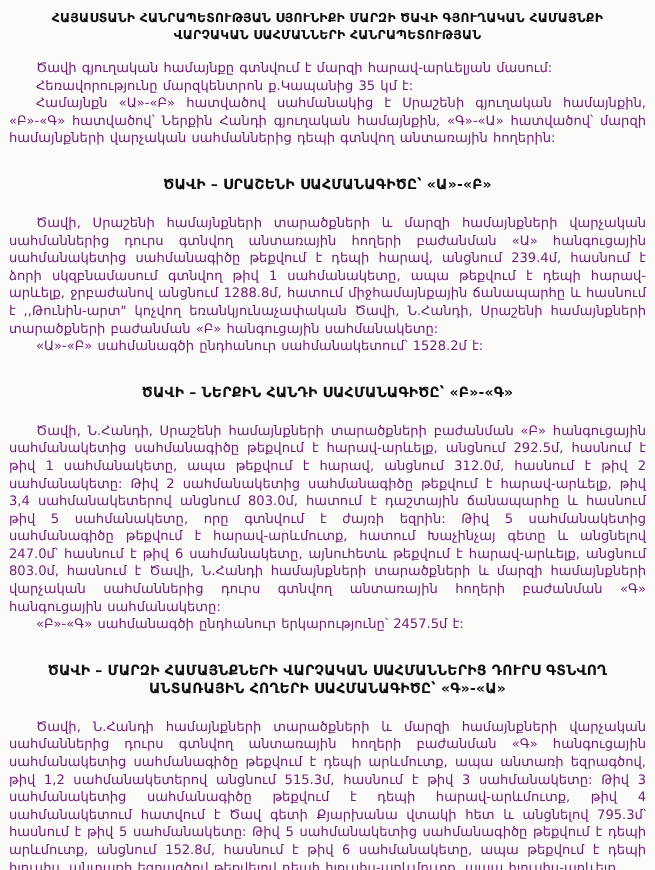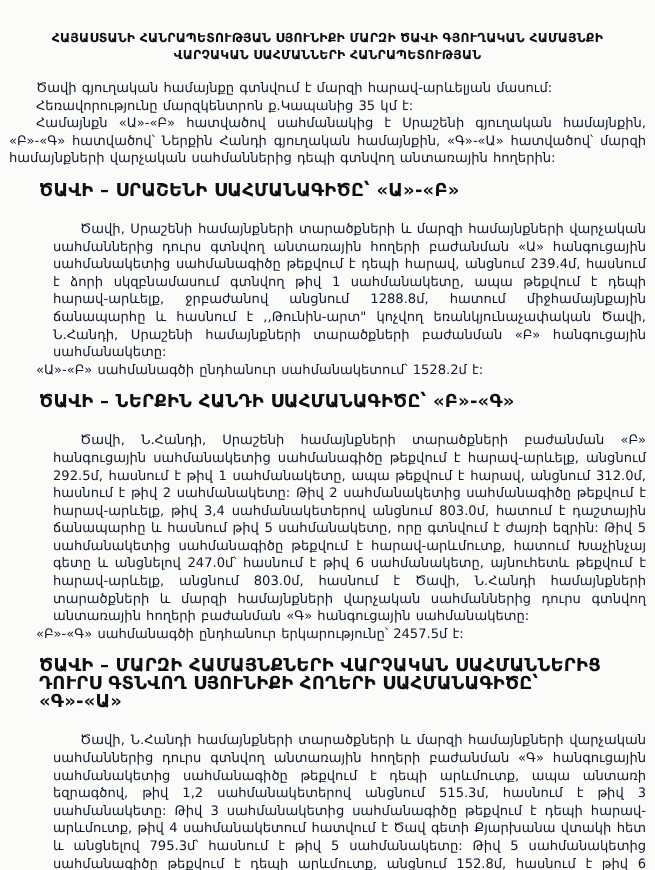--- a/index.html
+++ b/index.html
@@ -17,43 +17,42 @@
     text-rendering: geometricPrecision;
   }
   .doc-title {
     font-size: 12.4px;
     font-weight: bold;
     text-align: center;
     line-height: 17px;
     letter-spacing: 0.2px;
     margin-bottom: 17px;
     color: #101010;
-    margin-top: 20px;
   }
   .doc-title .tline { display: block; }
   p.body {
     font-size: 13.1px;
     line-height: 17.6px;
     text-align: justify;
     word-spacing: 1px;
-    color: #0f172a;
+    color: #701a75;
   }
   .indent { text-indent: 27px; }
   h2.heading {
-    font-size: 18px;
+    font-size: 14px;
     font-weight: bold;
-    text-align: left;
+    text-align: center;
     line-height: 18px;
     letter-spacing: 0.2px;
-    margin-top: 14px;
+    margin-top: 28px;
     margin-bottom: 21px;
     color: #101010;
     padding: 0 30px;
   }
-  .section-body { margin-bottom: 0; margin-left: 44px; }
+  .section-body { margin-bottom: 0; }
 </style>
 </head>
 <body>
 
 <div class="page">
 
   <h1 class="doc-title">
     <span class="tline">ՀԱՅԱՍՏԱՆԻ ՀԱՆՐԱՊԵՏՈՒԹՅԱՆ ՍՅՈՒՆԻՔԻ ՄԱՐԶԻ ԾԱՎԻ ԳՅՈՒՂԱԿԱՆ ՀԱՄԱՅՆՔԻ</span>
     <span class="tline">ՎԱՐՉԱԿԱՆ ՍԱՀՄԱՆՆԵՐԻ ՀԱՆՐԱՊԵՏՈՒԹՅԱՆ</span>
   </h1>
@@ -63,16 +62,16 @@
   <p class="body indent">Համայնքն «Ա»-«Բ» հատվածով սահմանակից է Սրաշենի գյուղական համայնքին, «Բ»-«Գ» հատվածով՝ Ներքին Հանդի գյուղական համայնքին, «Գ»-«Ա» հատվածով՝ մարզի համայնքների վարչական սահմաններից դեպի գտնվող անտառային հողերին:</p>
 
   <h2 class="heading">ԾԱՎԻ – ՍՐԱՇԵՆԻ ՍԱՀՄԱՆԱԳԻԾԸ՝ «Ա»-«Բ»</h2>
   <p class="body indent section-body">Ծավի, Սրաշենի համայնքների տարածքների և մարզի համայնքների վարչական սահմաններից դուրս գտնվող անտառային հողերի բաժանման «Ա» հանգուցային սահմանակետից սահմանագիծը թեքվում է դեպի հարավ, անցնում 239.4մ, հասնում է ձորի սկզբնամասում գտնվող թիվ 1 սահմանակետը, ապա թեքվում է դեպի հարավ-արևելք, ջրբաժանով անցնում 1288.8մ, հատում միջհամայնքային ճանապարհը և հասնում է ,,Թունին-արտ" կոչվող եռանկյունաչափական Ծավի, Ն.Հանդի, Սրաշենի համայնքների տարածքների բաժանման «Բ» հանգուցային սահմանակետը:</p>
   <p class="body indent">«Ա»-«Բ» սահմանագծի ընդհանուր սահմանակետում՝  1528.2մ է:</p>
 
   <h2 class="heading">ԾԱՎԻ – ՆԵՐՔԻՆ ՀԱՆԴԻ ՍԱՀՄԱՆԱԳԻԾԸ՝ «Բ»-«Գ»</h2>
   <p class="body indent section-body">Ծավի, Ն.Հանդի, Սրաշենի համայնքների տարածքների բաժանման «Բ» հանգուցային սահմանակետից սահմանագիծը թեքվում է հարավ-արևելք, անցնում 292.5մ, հասնում է թիվ 1 սահմանակետը, ապա թեքվում է հարավ, անցնում 312.0մ, հասնում է թիվ 2 սահմանակետը: Թիվ 2 սահմանակետից սահմանագիծը թեքվում է հարավ-արևելք, թիվ 3,4 սահմանակետերով անցնում 803.0մ, հատում է դաշտային ճանապարհը և հասնում թիվ 5 սահմանակետը, որը գտնվում է ժայռի եզրին: Թիվ 5 սահմանակետից սահմանագիծը թեքվում է հարավ-արևմուտք, հատում Խաչինչայ գետը և անցնելով 247.0մ՝ հասնում է թիվ 6 սահմանակետը, այնուհետև թեքվում է հարավ-արևելք, անցնում 803.0մ, հասնում է Ծավի, Ն.Հանդի համայնքների տարածքների և մարզի համայնքների վարչական սահմաններից դուրս գտնվող անտառային հողերի բաժանման «Գ» հանգուցային սահմանակետը:</p>
   <p class="body indent">«Բ»-«Գ» սահմանագծի ընդհանուր երկարությունը՝  2457.5մ է:</p>
 
-  <h2 class="heading">ԾԱՎԻ – ՄԱՐԶԻ ՀԱՄԱՅՆՔՆԵՐԻ ՎԱՐՉԱԿԱՆ ՍԱՀՄԱՆՆԵՐԻՑ ԴՈՒՐՍ ԳՏՆՎՈՂ ՍՅՈՒՆԻՔԻ ՀՈՂԵՐԻ ՍԱՀՄԱՆԱԳԻԾԸ՝ «Գ»-«Ա»</h2>
+  <h2 class="heading">ԾԱՎԻ – ՄԱՐԶԻ ՀԱՄԱՅՆՔՆԵՐԻ ՎԱՐՉԱԿԱՆ ՍԱՀՄԱՆՆԵՐԻՑ ԴՈՒՐՍ ԳՏՆՎՈՂ ԱՆՏԱՌԱՅԻՆ ՀՈՂԵՐԻ ՍԱՀՄԱՆԱԳԻԾԸ՝ «Գ»-«Ա»</h2>
   <p class="body indent section-body">Ծավի, Ն.Հանդի համայնքների տարածքների և մարզի համայնքների վարչական սահմաններից դուրս գտնվող անտառային հողերի բաժանման «Գ» հանգուցային սահմանակետից սահմանագիծը թեքվում է դեպի արևմուտք, ապա անտառի եզրագծով, թիվ 1,2 սահմանակետերով անցնում 515.3մ, հասնում է թիվ 3 սահմանակետը: Թիվ 3 սահմանակետից սահմանագիծը թեքվում է դեպի հարավ-արևմուտք, թիվ 4 սահմանակետում հատվում է Ծավ գետի Քյարխանա վտակի հետ և անցնելով 795.3մ՝ հասնում է թիվ 5 սահմանակետը: Թիվ 5 սահմանակետից սահմանագիծը թեքվում է դեպի արևմուտք, անցնում 152.8մ, հասնում է թիվ 6 սահմանակետը, ապա թեքվում է դեպի հյուսիս, անտառի եզրագծով թեքվելով դեպի հյուսիս-արևմուտք, ապա հյուսիս-արևելք</p>
 
 </div>
 
 </body></html>

